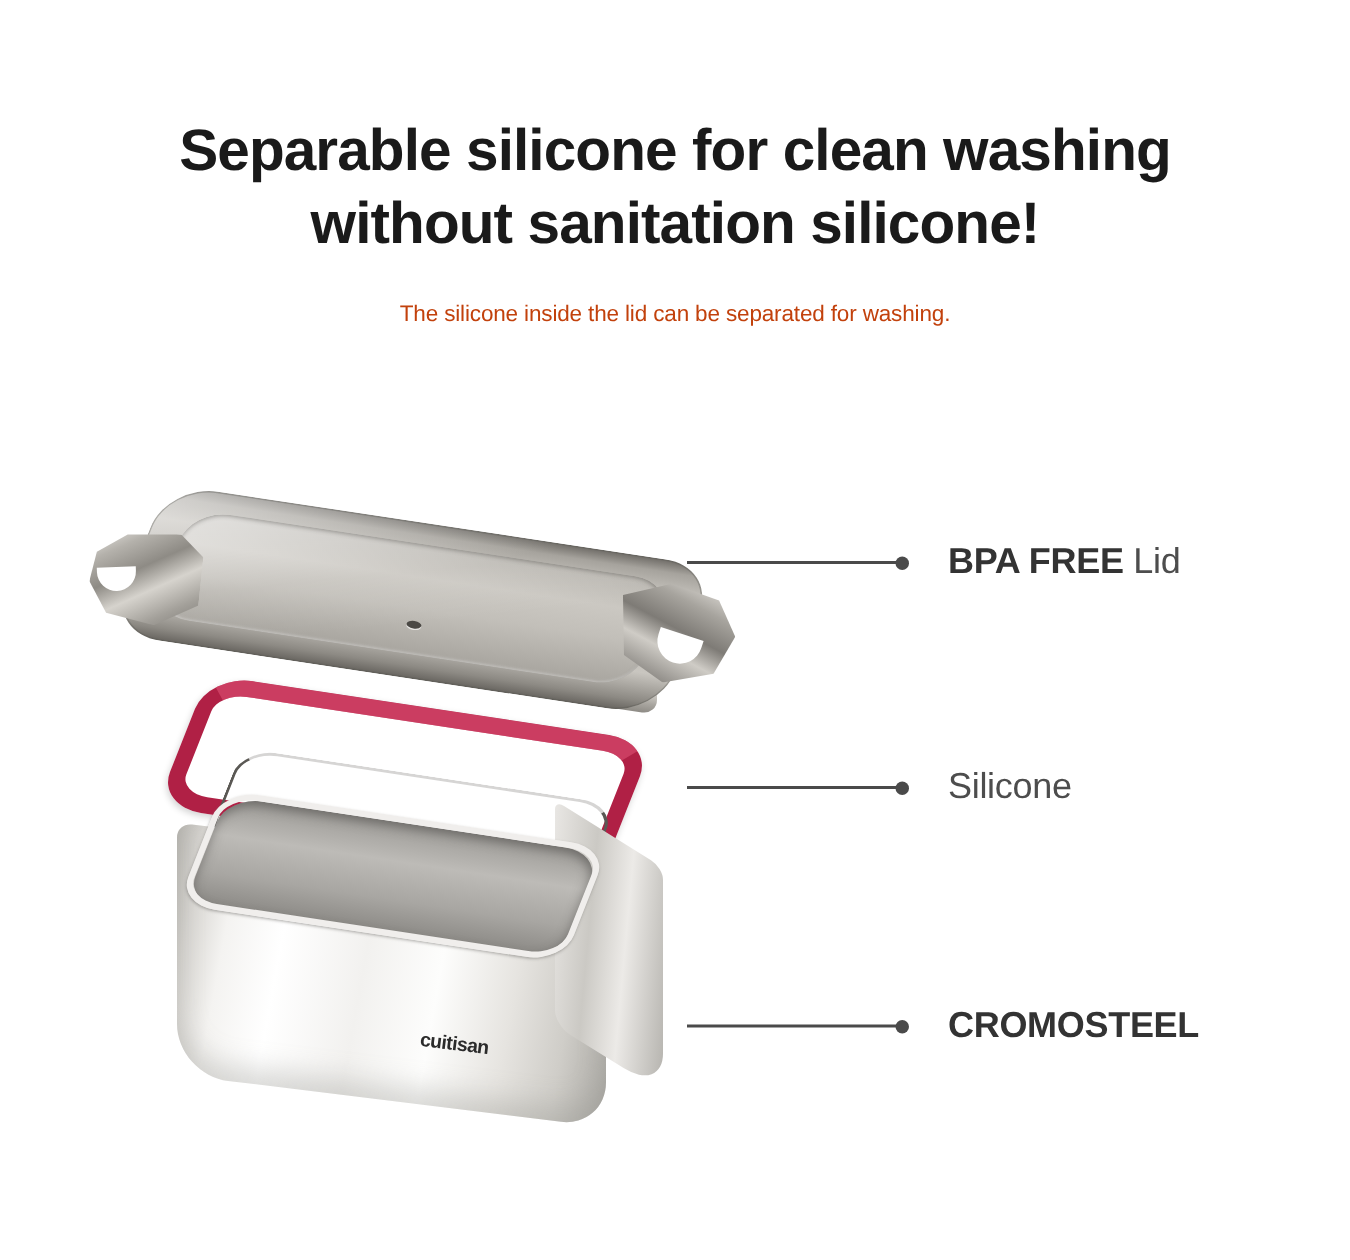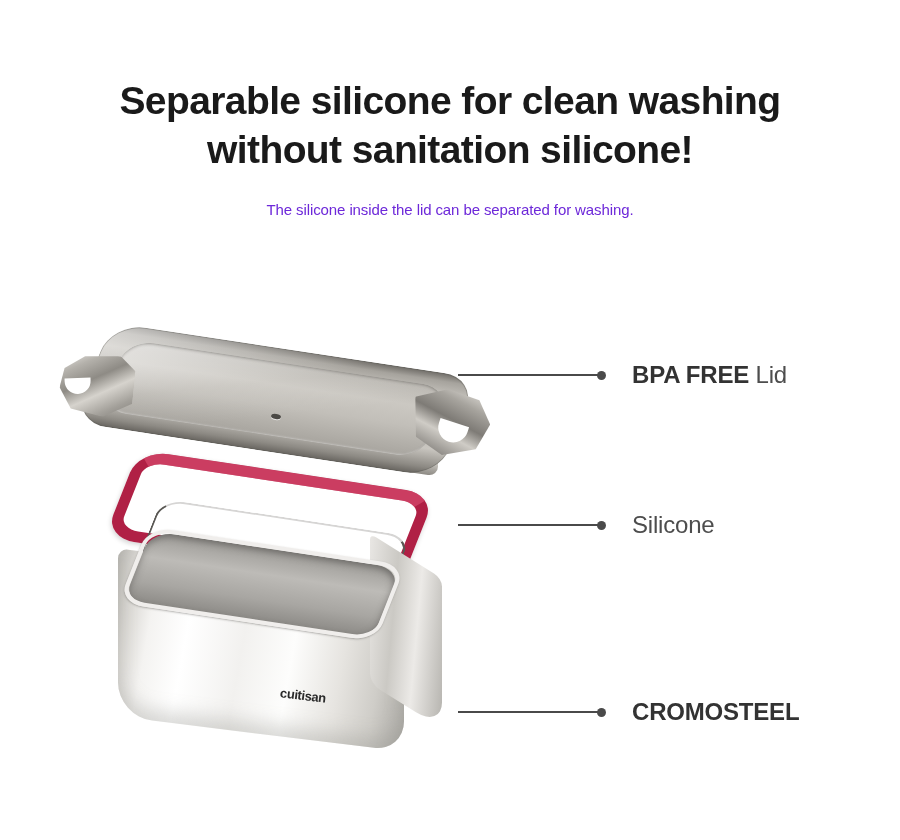--- a/index.html
+++ b/index.html
@@ -35,21 +35,21 @@
   }
   .headline .line {
     display: block;
   }
   .subtitle {
     margin: 0;
     padding-top: 27px;
     font-size: 15px;
     font-weight: 400;
     letter-spacing: -0.1px;
-    color: #6d28d9;
+    color: #c2410c;
   }
 
   
   .stage {
     position: absolute;
     left: 0;
     top: 330px;
     width: 560px;
     height: 430px;
   }
@@ -327,21 +327,21 @@
     white-space: nowrap;
     letter-spacing: -0.2px;
   }
   .callout .label .strong { font-weight: 700; }
   .callout .label .light  { font-weight: 400; color: #4d4d4d; }
 
   #callout-lid        { left: 458px; top: 363px; }
   #callout-lid .leader      { width: 140px; }
   #callout-silicone   { left: 458px; top: 513px; }
   #callout-silicone .leader { width: 140px; }
-  #callout-steel      { left: 458px; top: 700px; }
+  #callout-steel      { left: 458px; top: 672px; }
   #callout-steel .leader    { width: 140px; }
 </style>
 </head>
 <body>
 
 <div class="header">
   <h1 class="headline">
     <span class="line">Separable silicone for clean washing</span>
     <span class="line">without sanitation silicone!</span>
   </h1>

